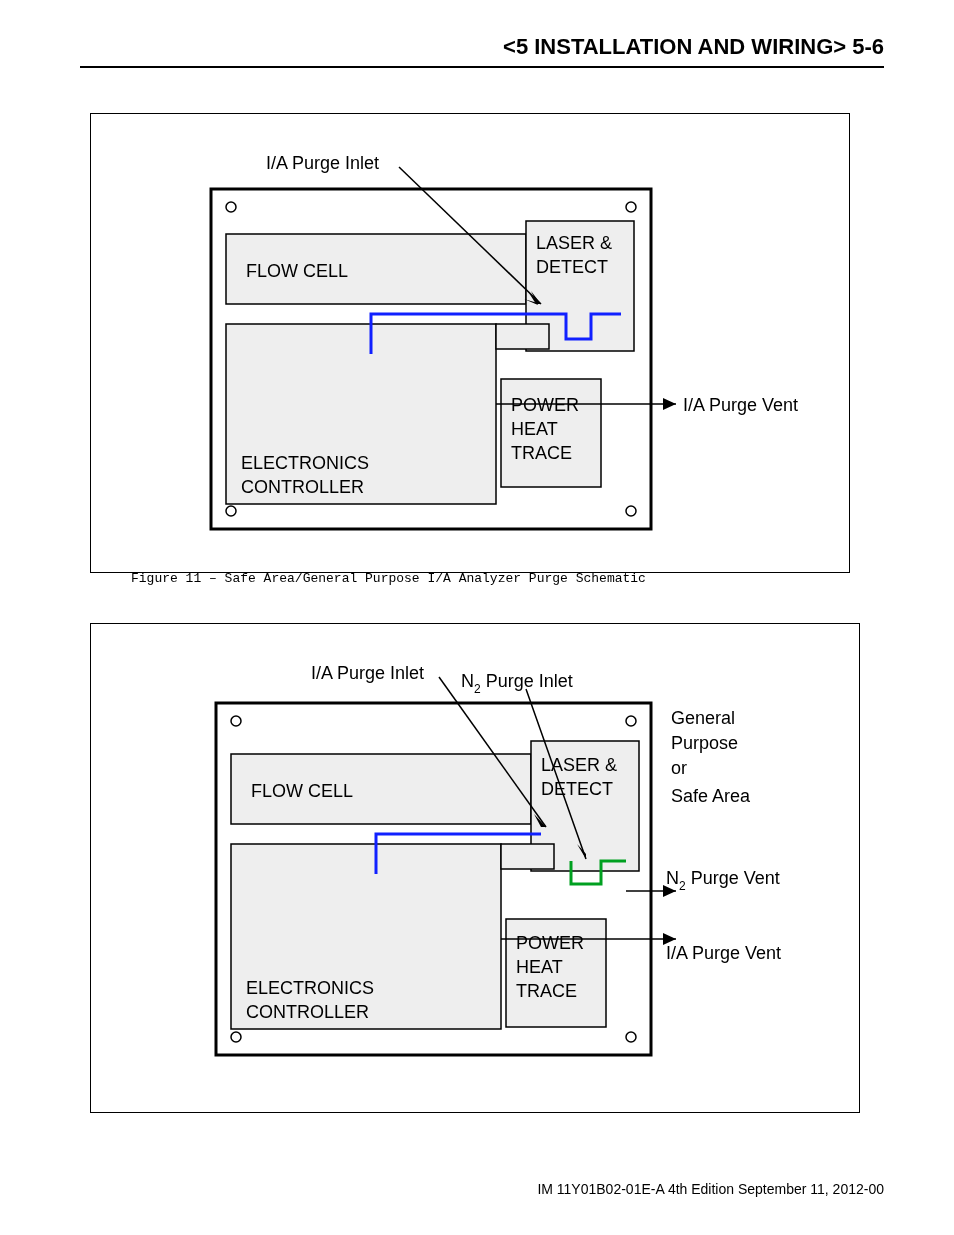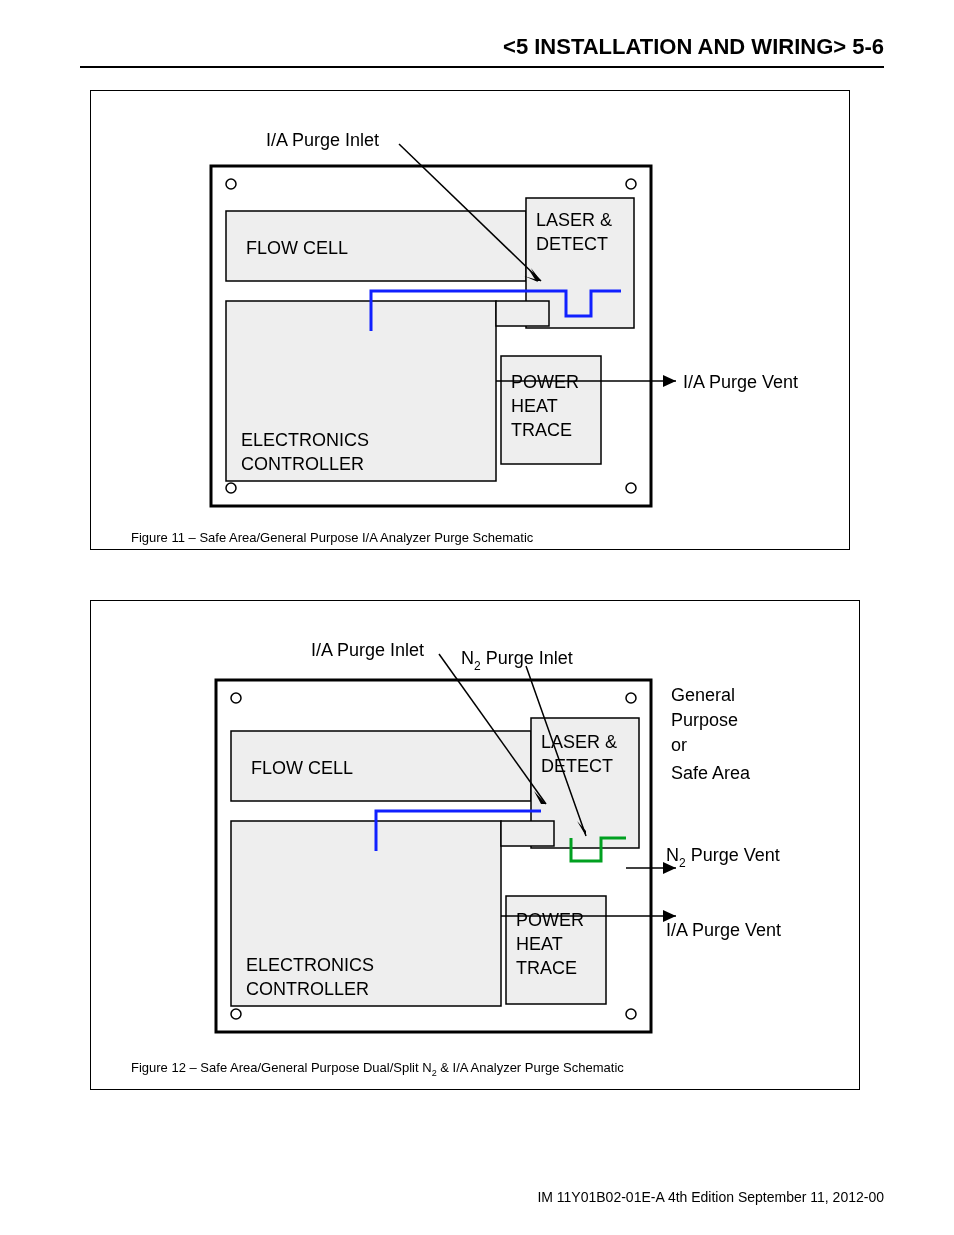--- a/index.html
+++ b/index.html
@@ -15,36 +15,38 @@
     position: relative;
     box-sizing: border-box;
     padding: 34px 70px 30px 80px;
   }
   .header {
     text-align: right;
     font-weight: bold;
     font-size: 22px;
     padding-bottom: 6px;
     border-bottom: 2px solid #000;
-    margin-bottom: 22px;
+    margin-bottom: 45px;
   }
   .figure-box {
     border: 1px solid #000;
     margin: 0 0 50px 10px;
     padding: 35px 20px 20px 20px;
     position: relative;
     box-sizing: border-box;
   }
   .caption {
     font-size: 13px;
+    margin-top: 18px;
     margin-left: 20px;
+    font-family: Liberation Mono, monospace;
   }
   .footer {
     position: absolute;
-    bottom: 30px;
+    bottom: 38px;
     right: 70px;
     font-size: 14px;
   }
   svg text {
     font-family: Arial, Helvetica, sans-serif;
   }
 </style>
 </head>
 <body>
 
@@ -142,22 +144,19 @@
 
       <line x1="390" y1="280" x2="565" y2="280" stroke="#000" stroke-width="1.5"></line>
       <polygon points="565,280 552,274 552,286" fill="#000"></polygon>
       <text x="555" y="300" font-size="18">I/A Purge Vent</text>
 
       <text x="560" y="65" font-size="18">General</text>
       <text x="560" y="90" font-size="18">Purpose</text>
       <text x="560" y="115" font-size="18">or</text>
       <text x="560" y="143" font-size="18">Safe Area</text>
     </svg>
-    <div class="caption">
-      <span>Figure 12 – Safe Area/General Purpose Dual/Split N</span><span style="font-size:9px;vertical-align:sub;">2</span><span> &amp; I/A Analyzer Purge Schematic</span>
-    </div>
   </div>
 
   <div class="footer">
     <span>IM 11Y01B02-01E-A  4th Edition September 11, 2012-00</span>
   </div>
 
 </div>
 
 </body></html>

